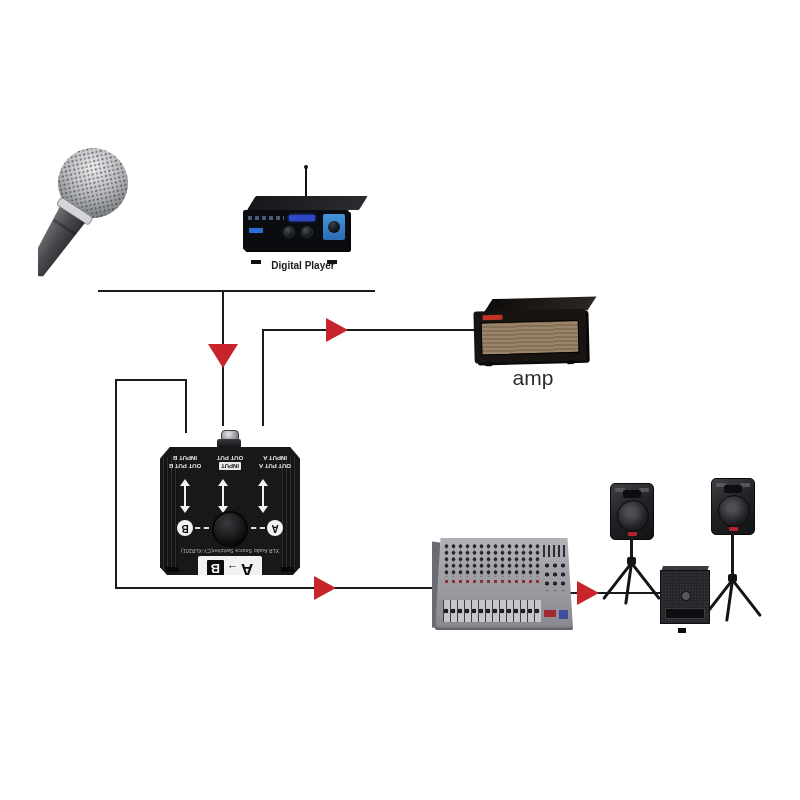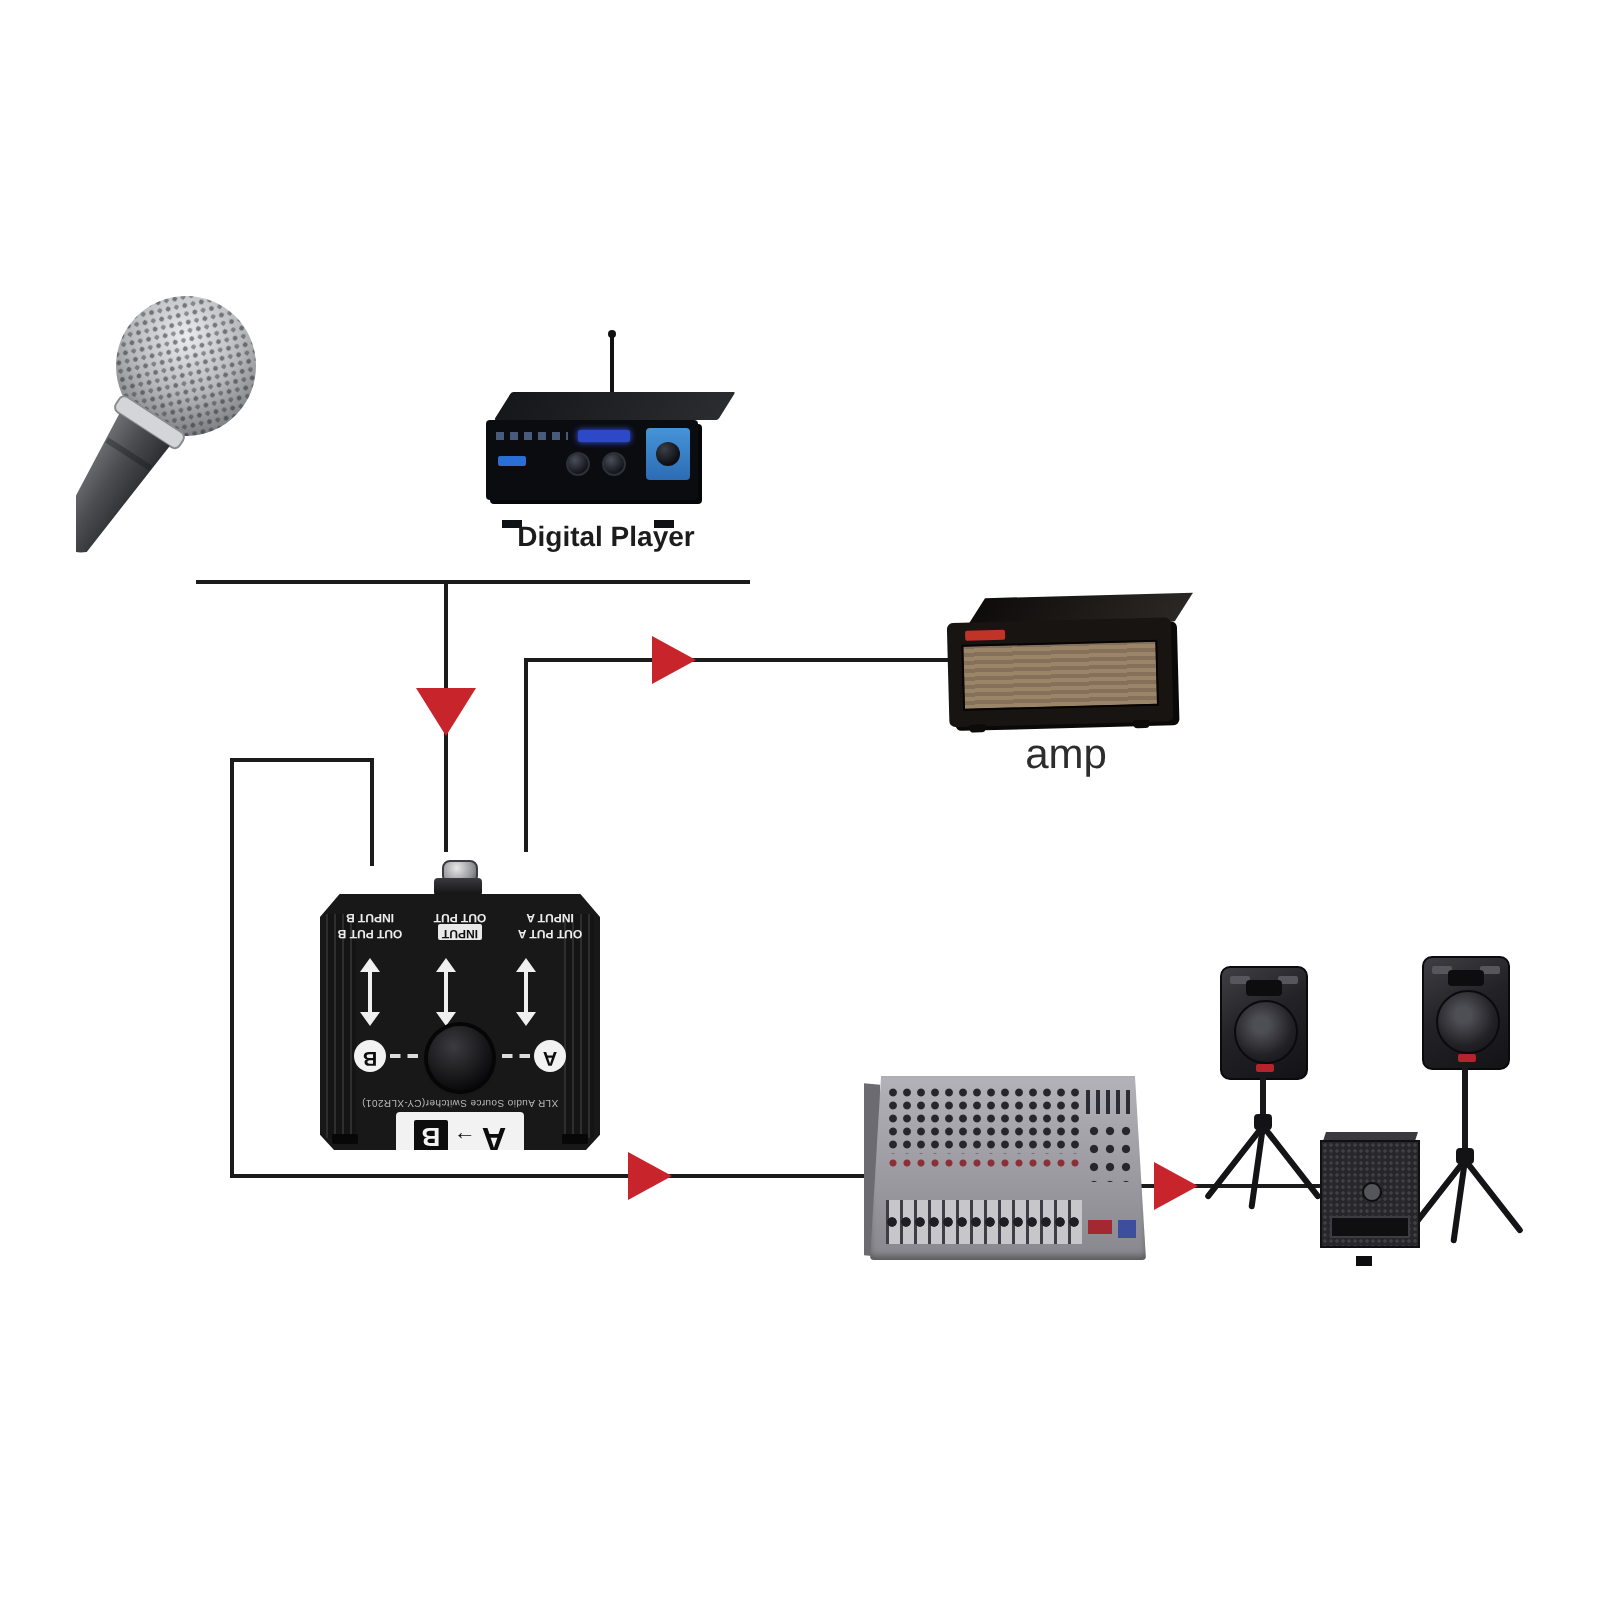--- a/index.html
+++ b/index.html
@@ -35,21 +35,21 @@
     box-shadow:0 0 3px #3b5bff;}
   .dp-chip{position:absolute;left:6px;top:18px;width:14px;height:5px;background:#2a6fd6;border-radius:1px;}
   .dp-knob{position:absolute;top:16px;width:10px;height:10px;border-radius:50%;
     background:radial-gradient(circle at 35% 30%,#4a4e58,#14161c 70%);border:1px solid #2c3038;}
   .dp-knob.k1{left:40px;} .dp-knob.k2{left:58px;}
   .dp-pad{position:absolute;right:4px;top:4px;width:22px;height:26px;background:linear-gradient(180deg,#4694d8,#2c6cb4);border-radius:2px;}
   .dp-pad::after{content:"";position:absolute;left:5px;top:7px;width:12px;height:12px;border-radius:50%;
     background:radial-gradient(circle at 35% 30%,#3a3e46,#0c0e12 70%);}
   .dp-foot{position:absolute;bottom:-4px;width:10px;height:4px;background:#101114;}
   .dp-foot.f1{left:8px;} .dp-foot.f2{left:84px;}
-  .dp-label{left:228px;top:260px;width:150px;text-align:center;font-size:14px;font-weight:bold;color:#1c1c1c;}
+  .dp-label{left:228px;top:260px;width:150px;text-align:center;font-size:10px;font-weight:bold;color:#1c1c1c;}
 
   
   .amp{left:474px;top:298px;width:122px;height:72px;transform:rotate(-1.5deg);}
   .amp-top{position:absolute;left:10px;top:0;width:104px;height:14px;background:linear-gradient(90deg,#0e0c0a,#2b2724);
     transform:skewX(-34deg);transform-origin:bottom left;}
   .amp-body{position:absolute;left:0;top:12px;width:112px;height:52px;background:#181412;border-radius:3px;
     box-shadow:3px 2px 0 #0a0908;}
   .amp-grille{position:absolute;left:7px;top:11px;right:7px;bottom:8px;border:1px solid #060504;
     background:repeating-linear-gradient(0deg,#9a8568 0 2px,#85715a 2px 4px),linear-gradient(90deg,#8f7b61,#6f5f4c);}
   .amp-logo{position:absolute;left:9px;top:4px;width:20px;height:5px;background:#c13327;border-radius:1px;}

